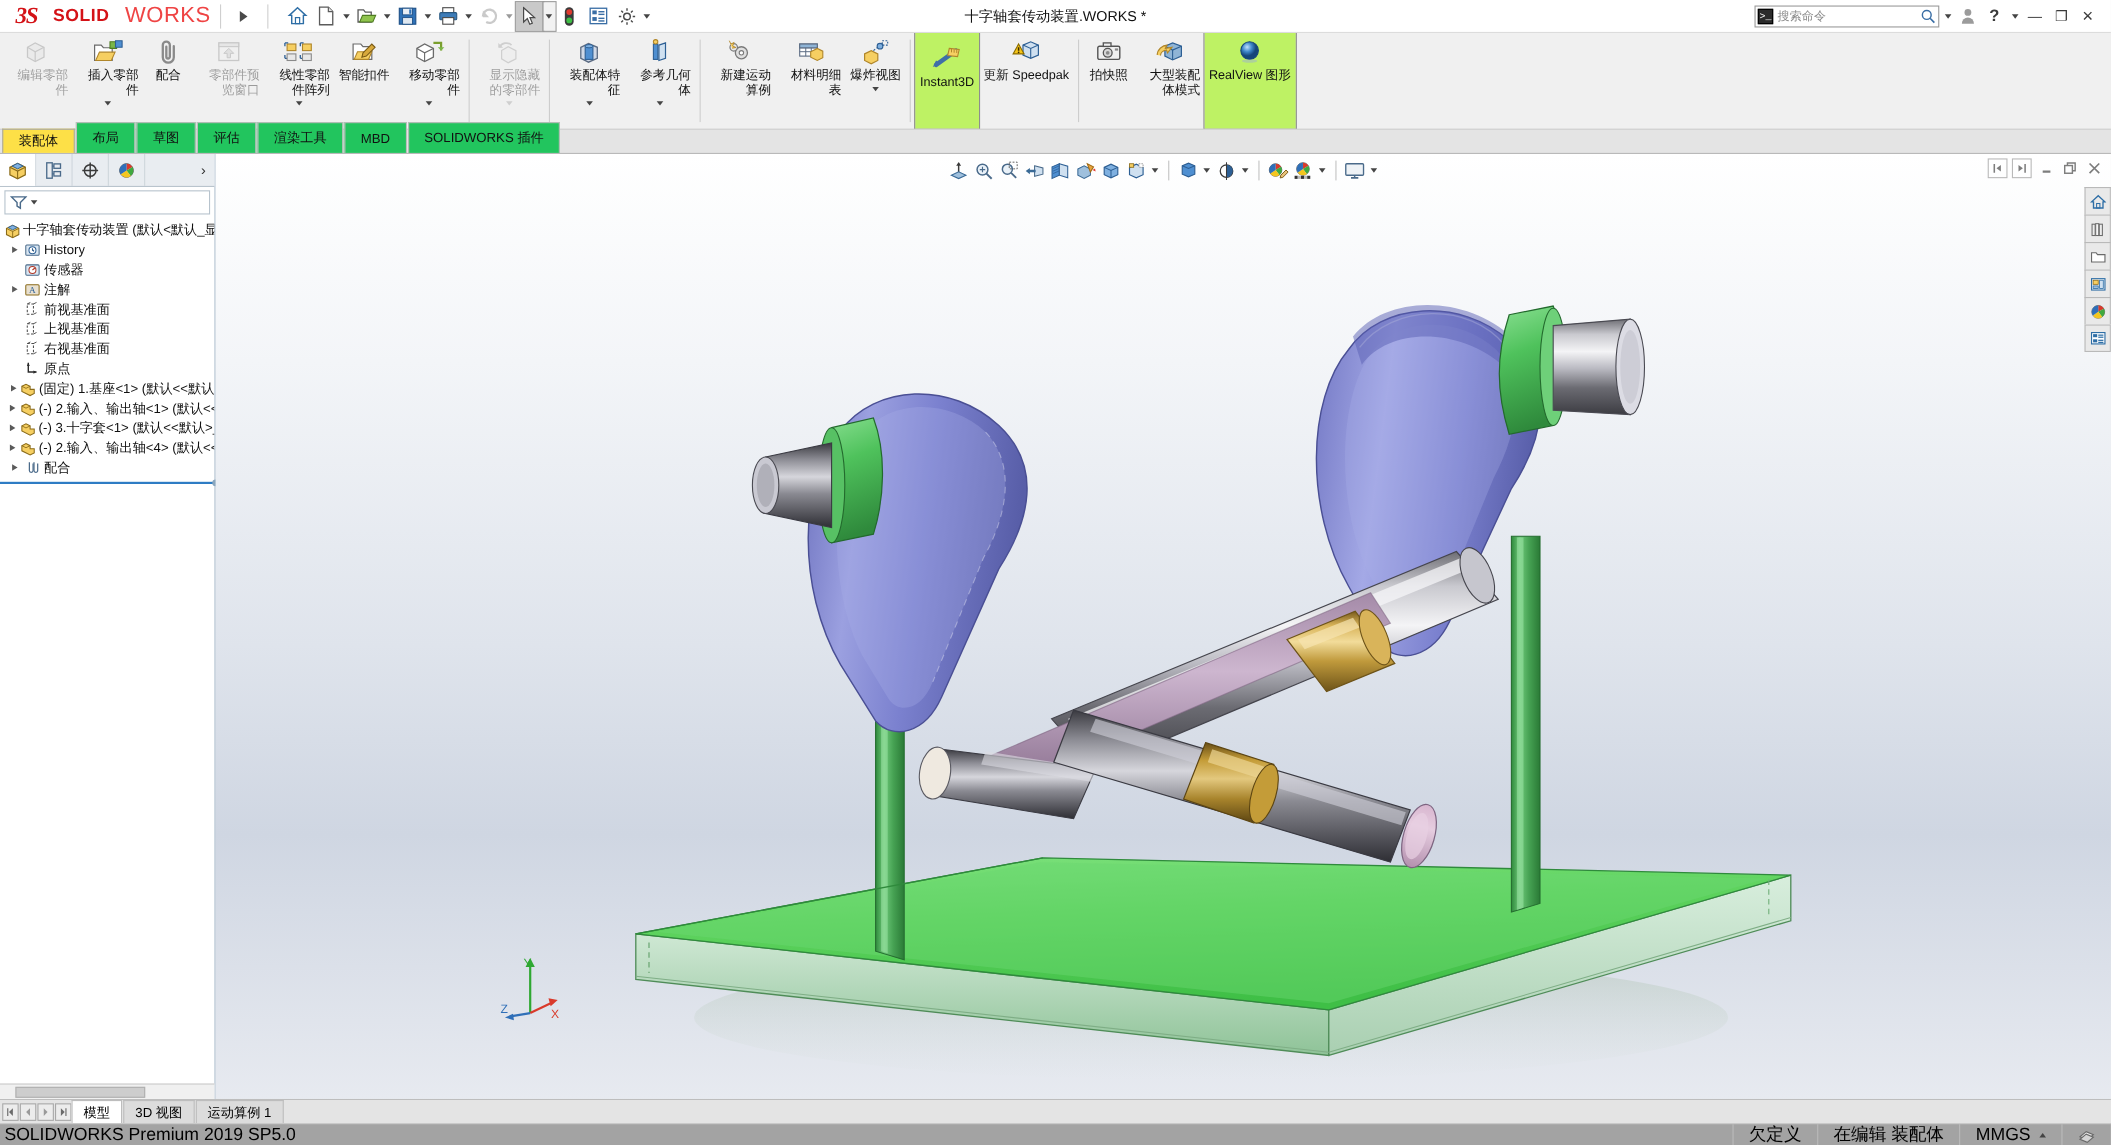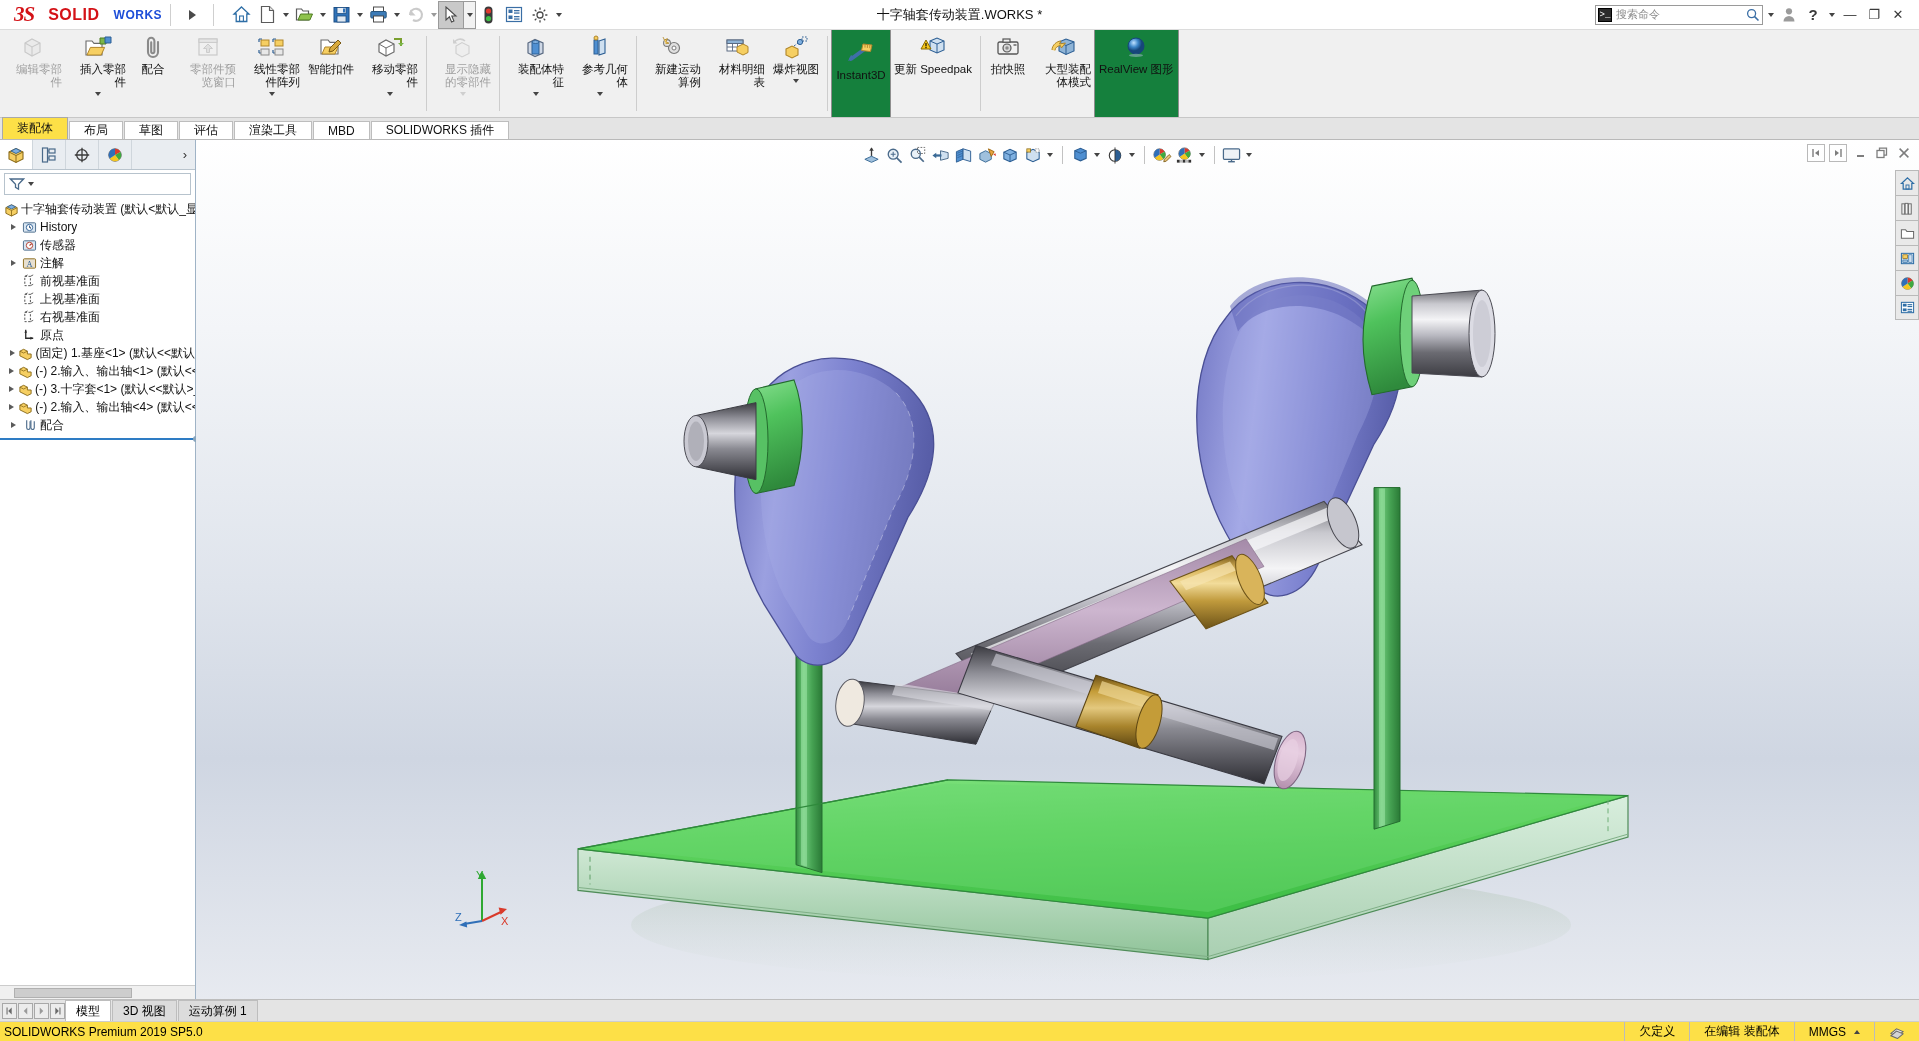--- a/index.html
+++ b/index.html
@@ -13,21 +13,21 @@
 
   
   .titlebar{
     height:30px; background:#ffffff; display:flex; align-items:center;
     position:relative; border-bottom:1px solid #dcdcdc; flex:0 0 30px;
   }
   .sw-logo{ display:flex; align-items:center; padding-left:14px; gap:14px; }
   .sw-ds{ font-family:"Liberation Serif",serif; font-style:italic; font-weight:bold;
           font-size:21px; color:#d41217; letter-spacing:-1px; }
   .sw-solid{ font-weight:bold; font-size:16px; color:#d41217; letter-spacing:.5px; }
-  .sw-works{ font-weight:bold; font-size:12px; color:#1d4ed8; letter-spacing:.5px; }
+  .sw-works{ font-weight:normal; font-size:20px; color:#ef4444; letter-spacing:.5px; }
   .tb-sep{ width:1px; height:22px; background:#cfcfcf; margin:0 8px; }
   .tri-right{ width:0;height:0;border-left:7px solid #4a4a4a;border-top:5px solid transparent;
               border-bottom:5px solid transparent; }
   .qat{ display:flex; align-items:center; gap:0px; padding-left:6px; }
   .qbtn{ width:26px;height:26px; display:flex;align-items:center;justify-content:center;
          cursor:default; }
   .qarrow{ width:11px;height:26px; display:flex;align-items:center;justify-content:center; }
   .caret{ width:0;height:0;border-top:4px solid #444;border-left:3.5px solid transparent;
           border-right:3.5px solid transparent; }
   .caret.dim{ border-top-color:#9a9a9a; }
@@ -42,33 +42,33 @@
   .search-ph{ font-size:11px; color:#8a8a8a; flex:1; }
   .winbtn{ width:22px;height:22px;display:flex;align-items:center;justify-content:center;
            color:#3a3a3a; font-size:13px; }
 
   
   .ribbon{ height:88px; background:#f0f0f0; border-bottom:1px solid #c7c7c7;
            display:flex; align-items:stretch; padding-left:2px; flex:0 0 88px; overflow:hidden;}
   .rsep{ width:1px; background:#cdcdcd; margin:6px 4px; }
   .rbtn{ width:auto; min-width:46px; padding:3px 4px 0; display:flex; flex-direction:column;
          align-items:center; cursor:default; position:relative; }
-  .rbtn.active{ background:#15803d; outline:1px solid #8e8e8e; }
+  .rbtn.active{ background:#bef264; outline:1px solid #8e8e8e; }
   .rbtn.disabled{ opacity:.38; }
   .ricon{ height:28px; display:flex; align-items:flex-end; justify-content:center; }
   .rlabel{ font-size:11.5px; line-height:13px; text-align:right; color:#111; margin-top:2px;
            max-width:56px; }
   .rlabel.wide{ max-width:82px; }
   .rdrop{ height:9px; display:flex; align-items:center; justify-content:center; }
 
   
   .tabstrip{ height:22px; background:#e4e4e4; display:flex; align-items:flex-end;
              border-bottom:1px solid #b9b9b9; flex:0 0 22px; padding-left:2px; }
-  .tab{ height:18px; padding:0 14px; display:flex; align-items:center; font-size:12px;
-        background:#ffffff; border:1px solid #bdbdbd; border-bottom:none; margin-right:1px;
+  .tab{ height:28px; padding:0 14px; display:flex; align-items:center; font-size:12px;
+        background:#22c55e; border:1px solid #bdbdbd; border-bottom:none; margin-right:1px;
         cursor:default; color:#111; }
   .tab.active{ background:#fde047; border-color:#a9a9a9; height:22px; }
 
   
   .body{ flex:1; display:flex; position:relative; min-height:0; }
 
   
   .leftpanel{ width:196px; background:#fff; display:flex; flex-direction:column;
               border-right:1px solid #9fb3c6; position:relative; flex:0 0 196px; }
   .fm-tabs{ height:30px; background:#e9edf1; display:flex; align-items:center;
@@ -116,22 +116,22 @@
 
   
   .docbar{ height:22px; background:#e4e4e4; display:flex; align-items:center;
            border-top:1px solid #bdbdbd; flex:0 0 22px; }
   .navbtns{ display:flex; align-items:center; padding-left:2px; gap:1px; }
   .navb{ width:15px;height:16px;border:1px solid #a8a8a8;background:#ececec;
          display:flex;align-items:center;justify-content:center; }
   .dtab{ height:21px; padding:0 10px; display:flex; align-items:center; font-size:12px;
          border:1px solid #bdbdbd; border-bottom:none; background:#dcdcdc; margin-right:1px; }
   .dtab.active{ background:#fff; }
-  .statusbar{ height:29px; background:#fde047; display:flex; align-items:center;
-              font-size:12px; border-top:1px solid #cdcdcd; flex:0 0 19px; padding-left:4px; }
+  .statusbar{ height:29px; background:#a3a3a3; display:flex; align-items:center;
+              font-size:16px; border-top:1px solid #cdcdcd; flex:0 0 19px; padding-left:4px; }
   .st-right{ margin-left:auto; display:flex; align-items:center; }
   .stcell{ padding:0 14px; border-left:1px solid #bbb; height:19px; display:flex;
            align-items:center; }
   .upcaret{ width:0;height:0;border-bottom:4px solid #444;border-left:3.5px solid transparent;
             border-right:3.5px solid transparent; margin-left:8px; }
 </style>
 </head>
 <body>
 
 <div id="app">

